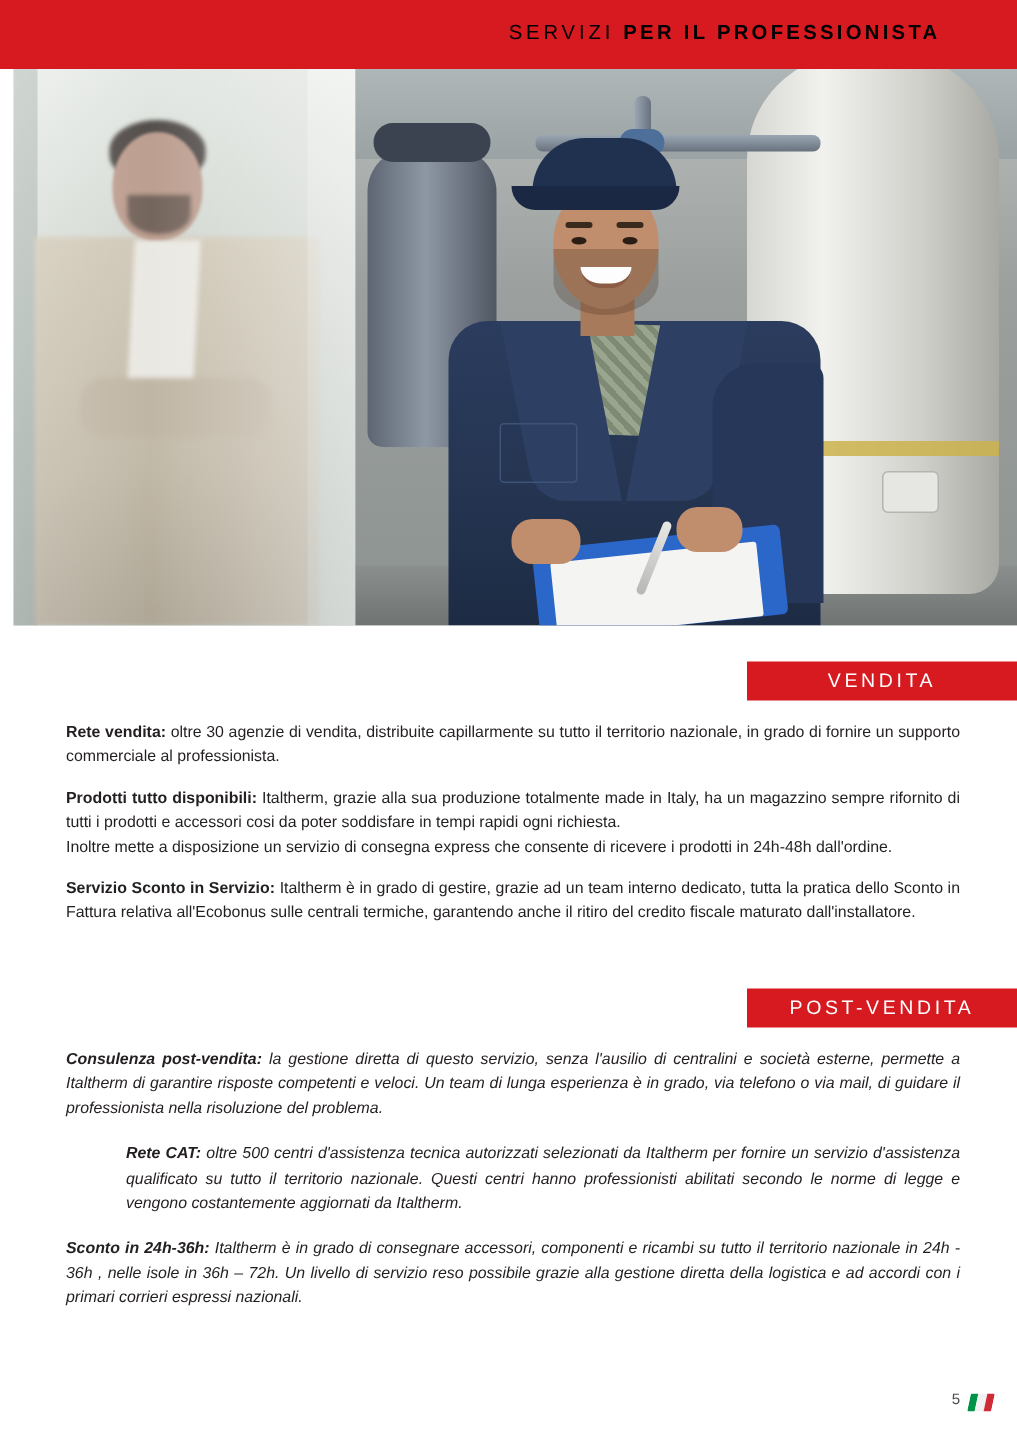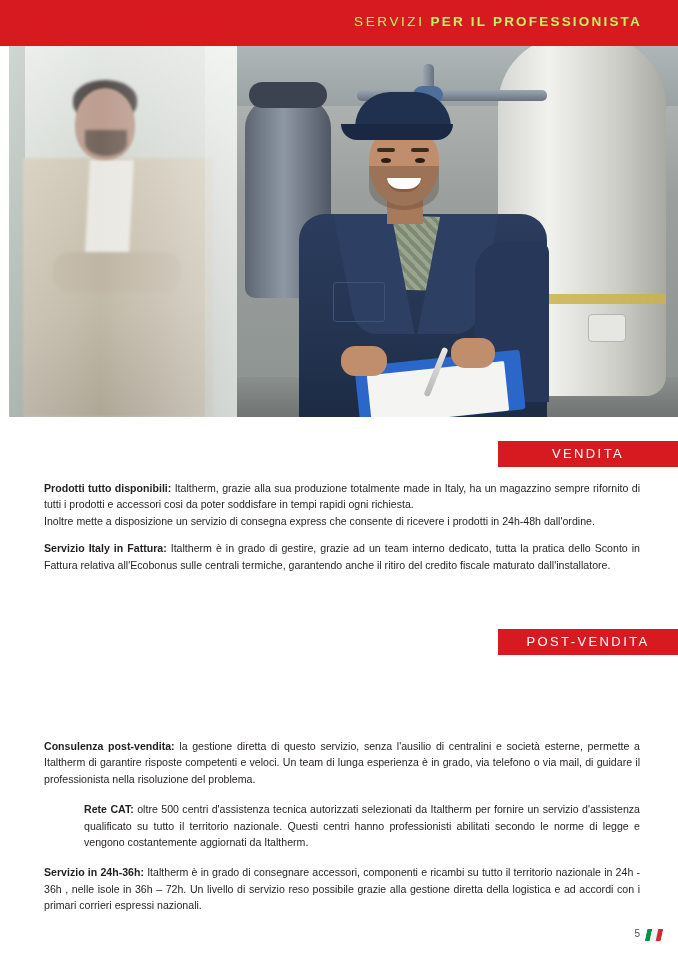--- a/index.html
+++ b/index.html
@@ -20,25 +20,25 @@
   
   .header-bar {
     position: absolute;
     top: 0; left: 0;
     width: 678px;
     height: 46px;
     background: #d71920;
   }
   .header-title {
     position: absolute;
-    right: 36px;
+    right: 51px;
     top: 14px;
     font-size: 13.5px;
     letter-spacing: 2.2px;
-    color: #bef264;
+    color: #000000;
     white-space: nowrap;
   }
   .header-title .light {
     font-weight: 400;
     letter-spacing: 2.6px;
   }
   .header-title .bold {
     font-weight: 700;
     letter-spacing: 2.2px;
   }
@@ -357,39 +357,39 @@
     width: 180px;
     height: 26px;
     background: #d71920;
     color: #ffffff;
     font-size: 13px;
     letter-spacing: 2.4px;
     text-align: center;
     line-height: 26px;
   }
   #heading-vendita { top: 441px; }
-  #heading-postvendita { top: 629px; }
+  #heading-postvendita { top: 659px; }
 
   
   .content {
     position: absolute;
     left: 44px;
     width: 596px;
   }
   .para {
     font-size: 10.6px;
     line-height: 16.4px;
     text-align: justify;
     color: #231f20;
     margin: 0 0 11px 0;
   }
   .para b { font-weight: 700; }
 
   #block-vendita { top: 480px; }
-  #block-postvendita { top: 738px; }
+  #block-postvendita { top: 698px; font-style: italic; }
 
   
   .page-number {
     position: absolute;
     right: 38px;
     bottom: 20px;
     font-size: 10px;
     color: #4d4d4d;
   }
   .flag {
@@ -468,39 +468,42 @@
     <div class="tech-hand-l"></div>
     <div class="tech-hand-r"></div>
     <div class="pen"></div>
   </div>
 </div>
 
 <div class="section-heading" id="heading-vendita">VENDITA</div>
 
 <div class="content" id="block-vendita">
   <p class="para">
+    <b>Rete vendita:</b><span> oltre 30 agenzie di vendita, distribuite capillarmente su tutto il territorio nazionale, in grado di fornire un supporto commerciale al professionista.</span>
+  </p>
+  <p class="para">
     <b>Prodotti tutto disponibili:</b><span style="white-space: pre-line;">  Italtherm, grazie alla sua produzione totalmente made in Italy, ha un magazzino sempre rifornito di tutti i prodotti e accessori cosi da poter soddisfare in tempi rapidi ogni richiesta.
 Inoltre mette a disposizione un servizio di consegna express che consente di ricevere i prodotti in 24h-48h dall'ordine.</span>
   </p>
   <p class="para">
-    <b>Servizio Italy in Fattura:</b><span> Italtherm è in grado di gestire, grazie ad un team interno dedicato, tutta la pratica dello Sconto in Fattura relativa all'Ecobonus sulle centrali termiche, garantendo anche il ritiro del credito fiscale maturato dall'installatore.</span>
+    <b>Servizio Sconto in Servizio:</b><span> Italtherm è in grado di gestire, grazie ad un team interno dedicato, tutta la pratica dello Sconto in Fattura relativa all'Ecobonus sulle centrali termiche, garantendo anche il ritiro del credito fiscale maturato dall'installatore.</span>
   </p>
 </div>
 
 <div class="section-heading" id="heading-postvendita">POST-VENDITA</div>
 
 <div class="content" id="block-postvendita">
   <p class="para">
     <b>Consulenza post-vendita:</b><span> la gestione diretta di questo servizio, senza l'ausilio di centralini e società esterne, permette a Italtherm di garantire risposte competenti e veloci. Un team di lunga esperienza è in grado, via telefono o via mail, di guidare il professionista nella risoluzione del problema.</span>
   </p>
   <p class="para" style="margin-top:14px;margin-left:40px;">
     <b>Rete CAT:</b><span> oltre 500 centri d'assistenza tecnica autorizzati selezionati da Italtherm per fornire un servizio d'assistenza qualificato su tutto il territorio nazionale. Questi centri hanno professionisti abilitati secondo le norme di legge e vengono costantemente aggiornati da Italtherm.</span>
   </p>
   <p class="para" style="margin-top:14px;">
-    <b>Servizio in 24h-36h:</b><span> Italtherm è in grado di consegnare accessori, componenti e ricambi su tutto il territorio nazionale in 24h - 36h , nelle isole in 36h – 72h. Un livello di servizio reso possibile grazie alla gestione diretta della logistica e ad accordi con i primari corrieri espressi nazionali.</span>
+    <b>Sconto in 24h-36h:</b><span> Italtherm è in grado di consegnare accessori, componenti e ricambi su tutto il territorio nazionale in 24h - 36h , nelle isole in 36h – 72h. Un livello di servizio reso possibile grazie alla gestione diretta della logistica e ad accordi con i primari corrieri espressi nazionali.</span>
   </p>
 </div>
 
 <div class="page-number">5</div>
 <div class="flag">
   <span class="g"></span>
     <span class="w"></span>
     <span class="r"></span>
 </div>
 

